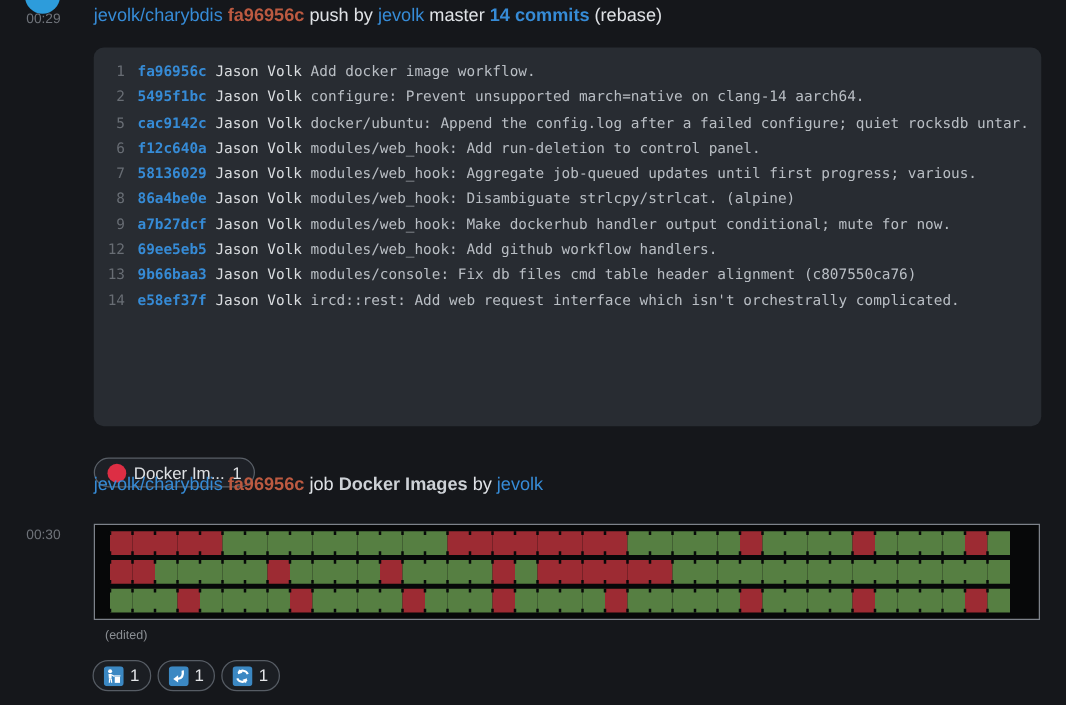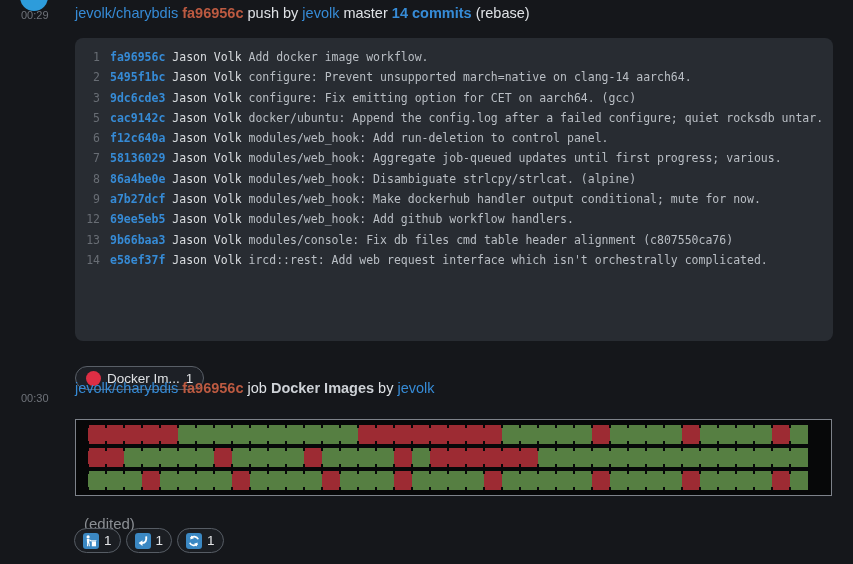--- a/index.html
+++ b/index.html
@@ -13,21 +13,21 @@
   .avatar {
     position: absolute; left: 20px; top: -17px;
     width: 28px; height: 28px; border-radius: 50%;
     background: #2d9cdb;
   }
   .timestamp {
     position: absolute; left: 21px;
     font-size: 11px; color: #6f737a;
   }
   #ts1 { top: 9px; }
-  #ts2 { top: 392px; }
+  #ts2 { top: 422px; }
   .msg-header {
     position: absolute; left: 75px;
     font-size: 14.5px; color: #dfe2e6; white-space: nowrap;
   }
   #header1 { top: 5px; }
   #header2 { top: 380px; }
   .link { color: #368bd6; text-decoration: none; cursor: pointer; }
   .link.bold { font-weight: bold; }
   .hash { color: #bc5a41; font-weight: bold; }
   .bold-white { font-weight: bold; color: #cdd1d6; }
@@ -74,21 +74,21 @@
   .cell { width: 18px; height: 19px; position: relative; flex: 0 0 auto; }
   .cell::before, .cell::after {
     content: ""; position: absolute; left: -1px;
     width: 2px; height: 3px; background: #070809;
   }
   .cell::before { top: 0; }
   .cell::after { bottom: 0; }
 
   #edited-label {
     position: absolute; left: 84px; top: 503px;
-    font-size: 15px; color: #8b8f94; margin-top: 12px;
+    font-size: 10px; color: #8b8f94;
   }
   .reactions {
     position: absolute; left: 74px; top: 528px;
     display: flex; gap: 5px;
   }
   .reaction-pill {
     display: inline-flex; align-items: center;
     height: 25px; border: 1px solid #565c64; border-radius: 13px;
     background: #1b1e23; padding: 0 8px; gap: 5px;
     font-size: 13.5px; color: #e3e5e8; cursor: pointer;
@@ -107,21 +107,20 @@
   <span>push by</span>
   <span class="link">jevolk</span>
   <span>master</span>
   <span class="link bold">14 commits</span>
   <span>(rebase)</span>
 </div>
 
 <div class="codeblock" id="commit-lines">
     <div class="code-line"><span class="num">1</span><span class="chash">fa96956c</span><span class="author"> Jason Volk </span><span class="cmsg">Add docker image workflow.</span></div>
     <div class="code-line"><span class="num">2</span><span class="chash">5495f1bc</span><span class="author"> Jason Volk </span><span class="cmsg">configure: Prevent unsupported march=native on clang-14 aarch64.</span></div>
-    <div class="code-line"><span class="num">3</span><span class="chash">9dc6cde3</span><span class="author"> Jason Volk </span><span class="cmsg">configure: Fix emitting option for CET on aarch64. (gcc)</span></div>
     <div class="code-line"><span class="num">5</span><span class="chash">cac9142c</span><span class="author"> Jason Volk </span><span class="cmsg">docker/ubuntu: Append the config.log after a failed configure; quiet rocksdb untar.</span></div>
     <div class="code-line"><span class="num">6</span><span class="chash">f12c640a</span><span class="author"> Jason Volk </span><span class="cmsg">modules/web_hook: Add run-deletion to control panel.</span></div>
     <div class="code-line"><span class="num">7</span><span class="chash">58136029</span><span class="author"> Jason Volk </span><span class="cmsg">modules/web_hook: Aggregate job-queued updates until first progress; various.</span></div>
     <div class="code-line"><span class="num">8</span><span class="chash">86a4be0e</span><span class="author"> Jason Volk </span><span class="cmsg">modules/web_hook: Disambiguate strlcpy/strlcat. (alpine)</span></div>
     <div class="code-line"><span class="num">9</span><span class="chash">a7b27dcf</span><span class="author"> Jason Volk </span><span class="cmsg">modules/web_hook: Make dockerhub handler output conditional; mute for now.</span></div>
     <div class="code-line"><span class="num">12</span><span class="chash">69ee5eb5</span><span class="author"> Jason Volk </span><span class="cmsg">modules/web_hook: Add github workflow handlers.</span></div>
     <div class="code-line"><span class="num">13</span><span class="chash">9b66baa3</span><span class="author"> Jason Volk </span><span class="cmsg">modules/console: Fix db files cmd table header alignment (c807550ca76)</span></div>
     <div class="code-line"><span class="num">14</span><span class="chash">e58ef37f</span><span class="author"> Jason Volk </span><span class="cmsg">ircd::rest: Add web request interface which isn't orchestrally complicated.</span></div>
   </div>
 

